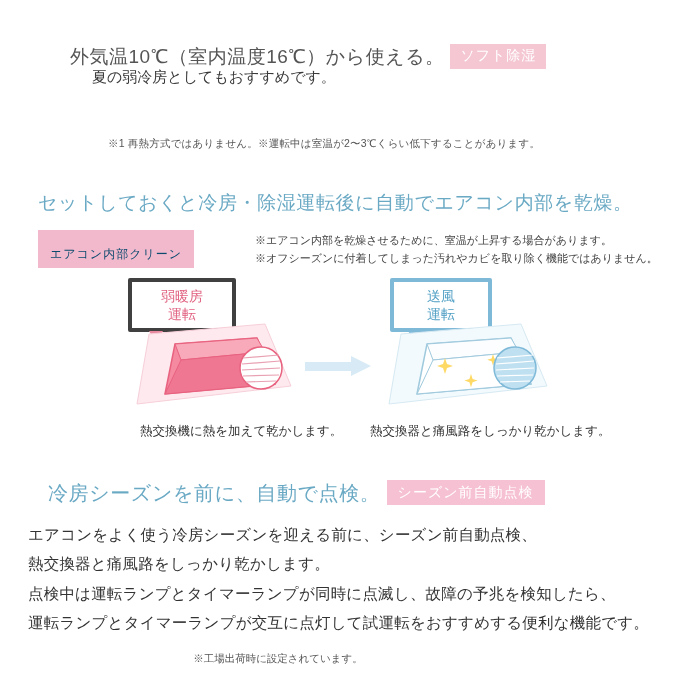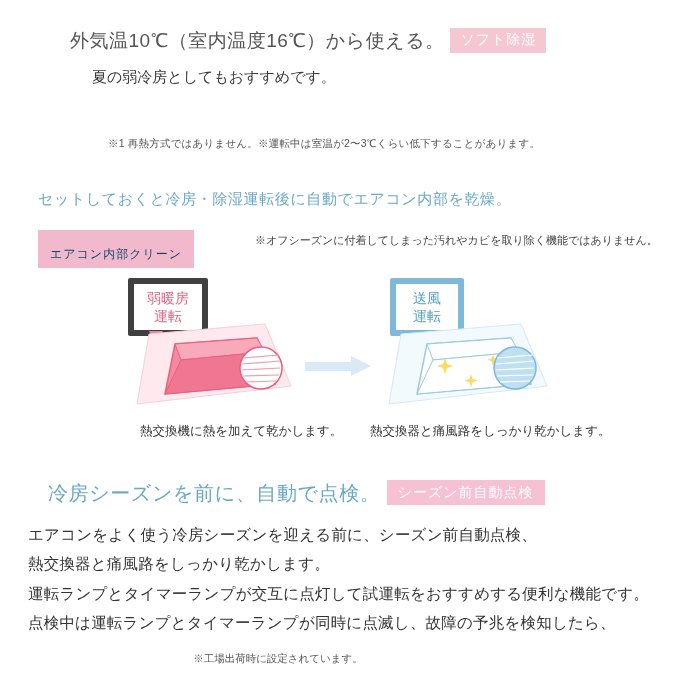--- a/index.html
+++ b/index.html
@@ -37,20 +37,21 @@
     color: #555555;
     white-space: nowrap;
   }
   .badge {
     display: inline-block;
     font-size: 14px;
     padding: 3px 10px 4px 10px;
     color: #ffffff;
     letter-spacing: 1px;
     vertical-align: 3px;
+    margin-top: 16px;
   }
   .badge-pink-light {
     background: #f4c7d3;
   }
   .sec1-body {
     position: absolute;
     left: 92px;
     top: 64px;
     font-size: 15px;
     color: #3a3a3a;
@@ -63,21 +64,21 @@
     font-size: 10.5px;
     color: #555555;
     letter-spacing: 0.2px;
   }
 
   
   .sec2-head {
     position: absolute;
     left: 38px;
     top: 190px;
-    font-size: 15px;
+    font-size: 19px;
     color: #6aa9c4;
     letter-spacing: 0.6px;
     white-space: nowrap;
   }
   .badge-clean {
     position: absolute;
     left: 38px;
     top: 230px;
     font-size: 12px;
     color: #0c4a6e;
@@ -97,26 +98,26 @@
   
   .illus {
     position: absolute;
     left: 0;
     top: 268px;
     width: 700px;
     height: 180px;
   }
   .lbl-box {
     position: absolute;
-    border: 6px solid #404040;
+    border: 4px solid #404040;
     color: #e0607f;
     font-size: 14px;
     text-align: center;
     line-height: 1.3;
-    padding: 5px 6px;
+    padding: 5px 22px;
     border-radius: 2px;
     background: #ffffff;
   }
   .lbl-box.blue {
     border-color: #7fb9d8;
     color: #4f9ec4;
   }
   .arrow-down {
     position: absolute;
     width: 0;
@@ -209,20 +210,21 @@
     <div class="sec1-body">
       <div>夏の弱冷房としてもおすすめです。</div>
     </div>
     <div class="sec1-note">※1 再熱方式ではありません。※運転中は室温が2〜3℃くらい低下することがあります。</div>
   </div>
 
   <div>
     <div class="sec2-head">セットしておくと冷房・除湿運転後に自動でエアコン内部を乾燥。</div>
     <div class="badge-clean">エアコン内部クリーン</div>
     <div class="sec2-notes">
+      <div>※エアコン内部を乾燥させるために、室温が上昇する場合があります。</div>
       <div>※オフシーズンに付着してしまった汚れやカビを取り除く機能ではありません。</div>
     </div>
 
     <div class="illus">
 
       <div class="lbl-box" style="left:128px; top:10px; width:56px;">
         <span>弱暖房</span><br>
         <span>運転</span>
       </div>
       <div class="arrow-down" style="left:149px; top:63px;"></div>
@@ -279,19 +281,19 @@
   </div>
 
   <div>
     <div class="sec3-head">
       <span>冷房シーズンを前に、自動で点検。</span>
       <span class="badge-season">シーズン前自動点検</span>
     </div>
     <div class="sec3-body">
       <div>エアコンをよく使う冷房シーズンを迎える前に、シーズン前自動点検、</div>
       <div>熱交換器と痛風路をしっかり乾かします。</div>
+      <div>点検中は運転ランプとタイマーランプが同時に点滅し、故障の予兆を検知したら、</div>
       <div>運転ランプとタイマーランプが交互に点灯して試運転をおすすめする便利な機能です。</div>
-      <div>点検中は運転ランプとタイマーランプが同時に点滅し、故障の予兆を検知したら、</div>
     </div>
     <div class="sec3-note">※工場出荷時に設定されています。</div>
   </div>
 
 </div>
 
 </body></html>

